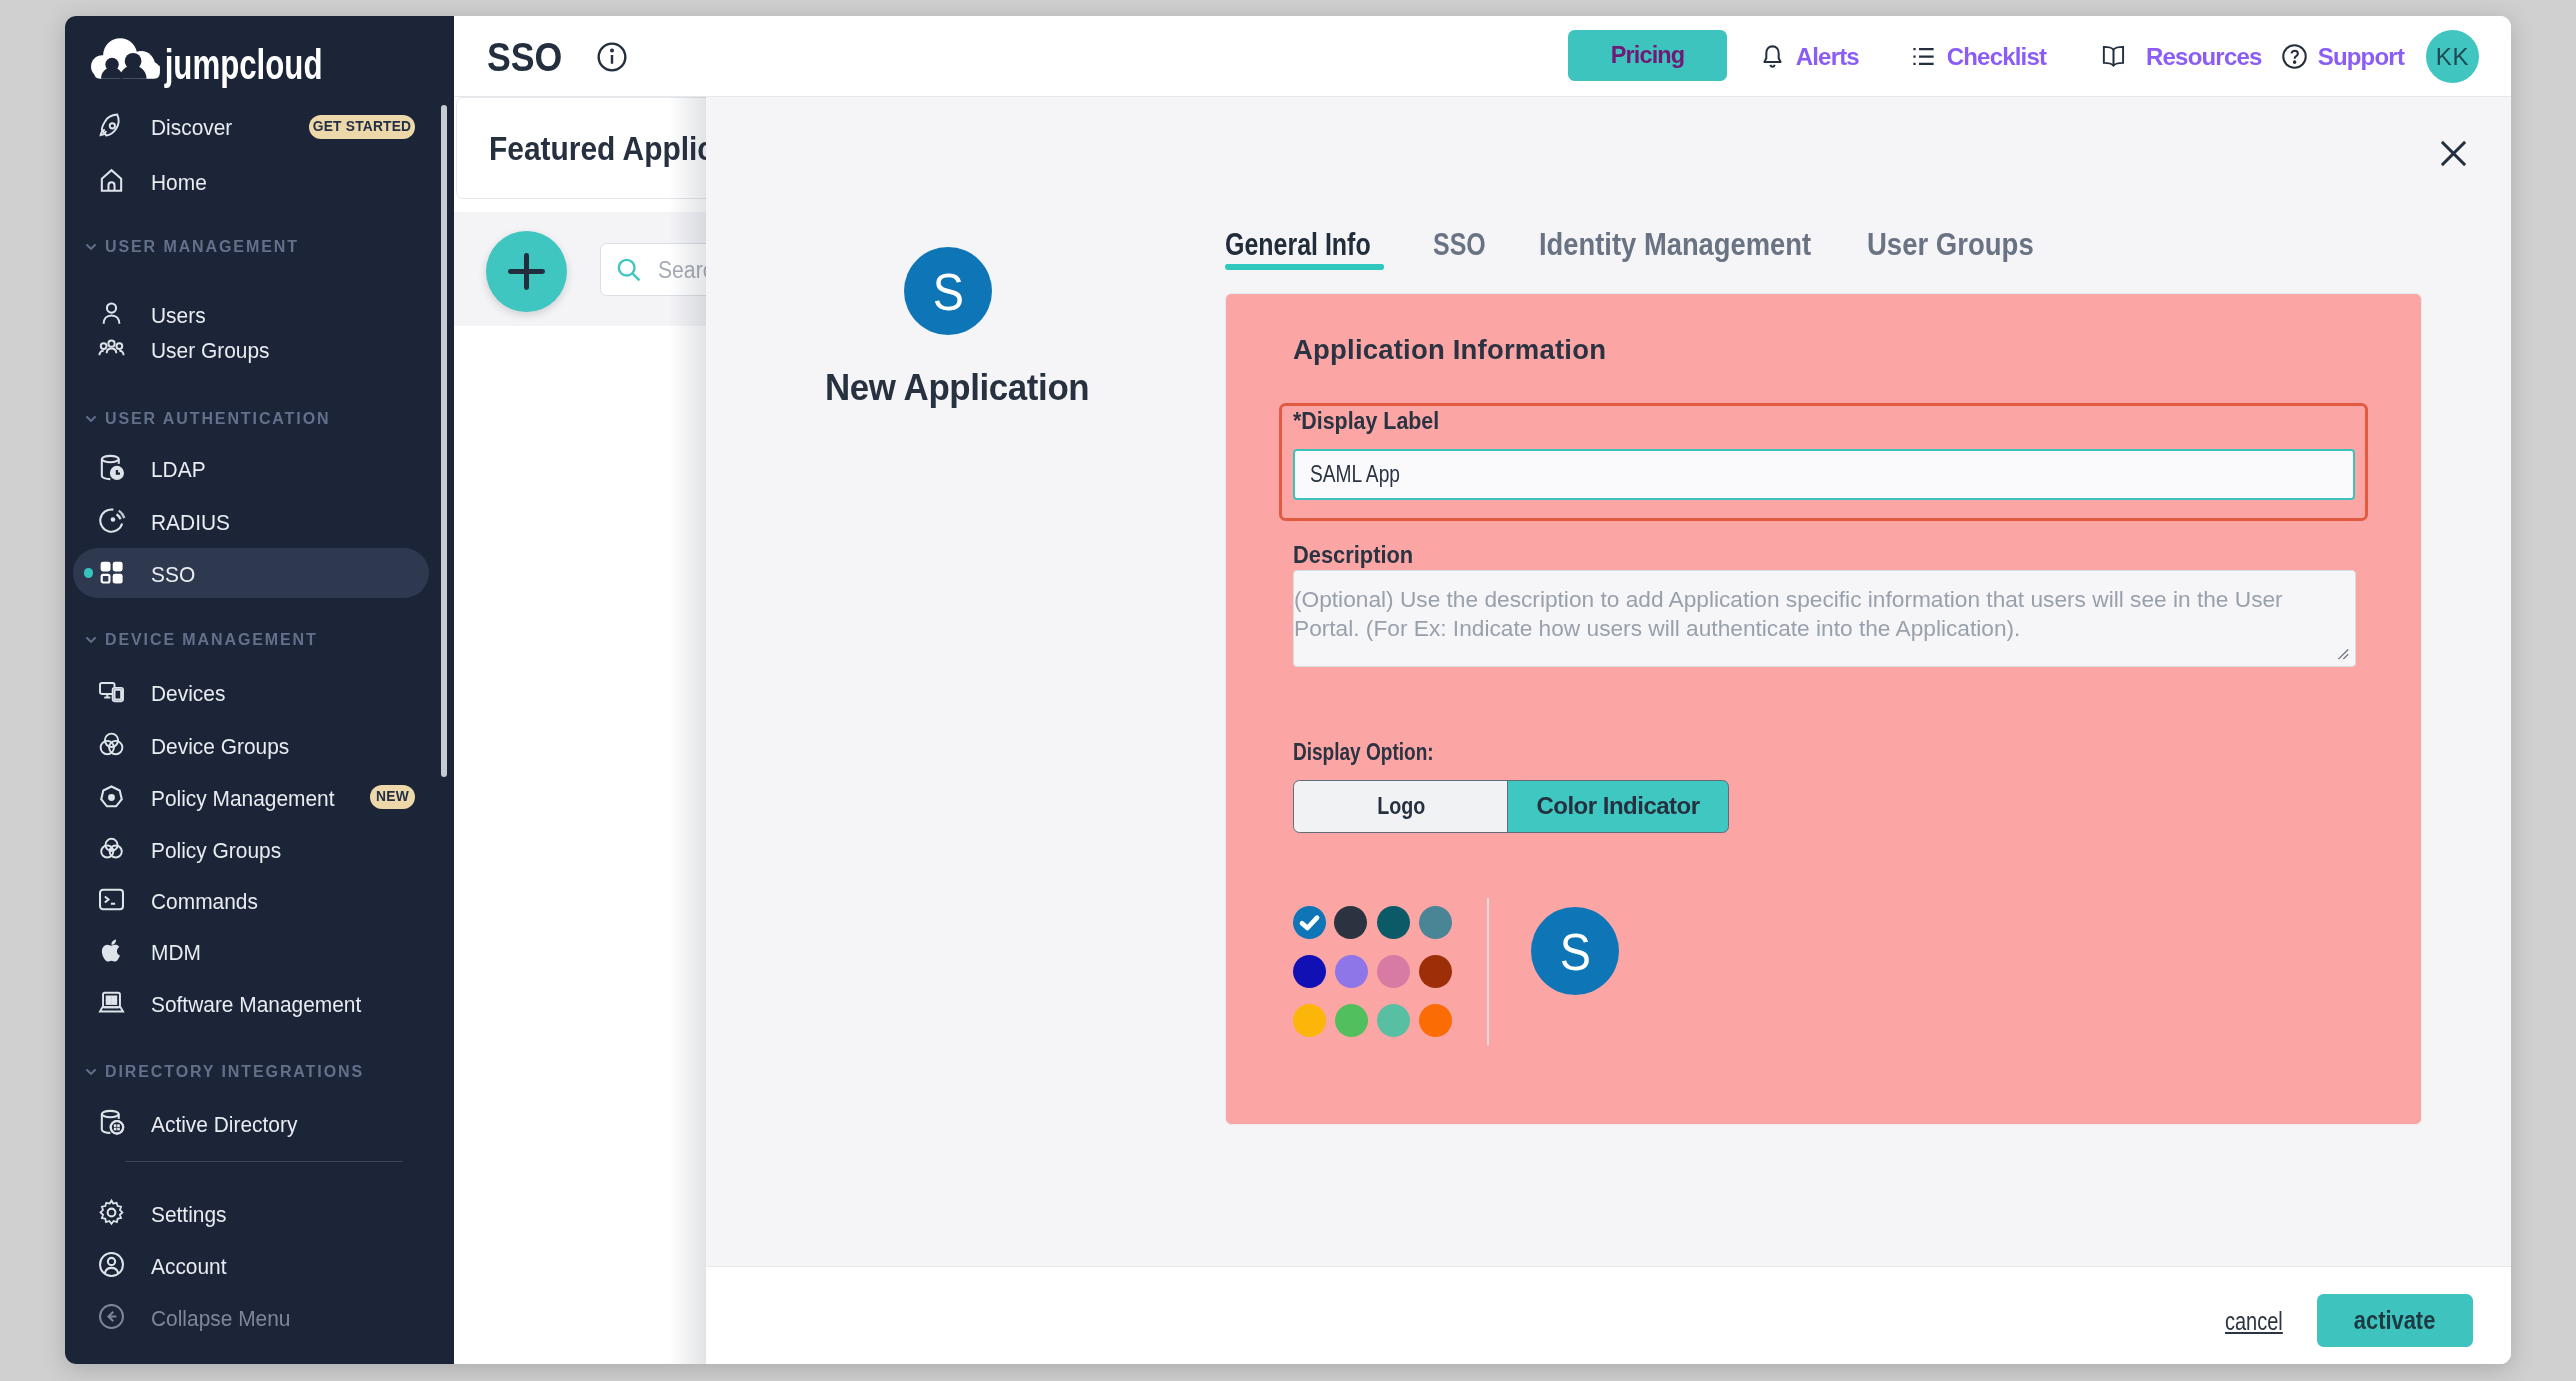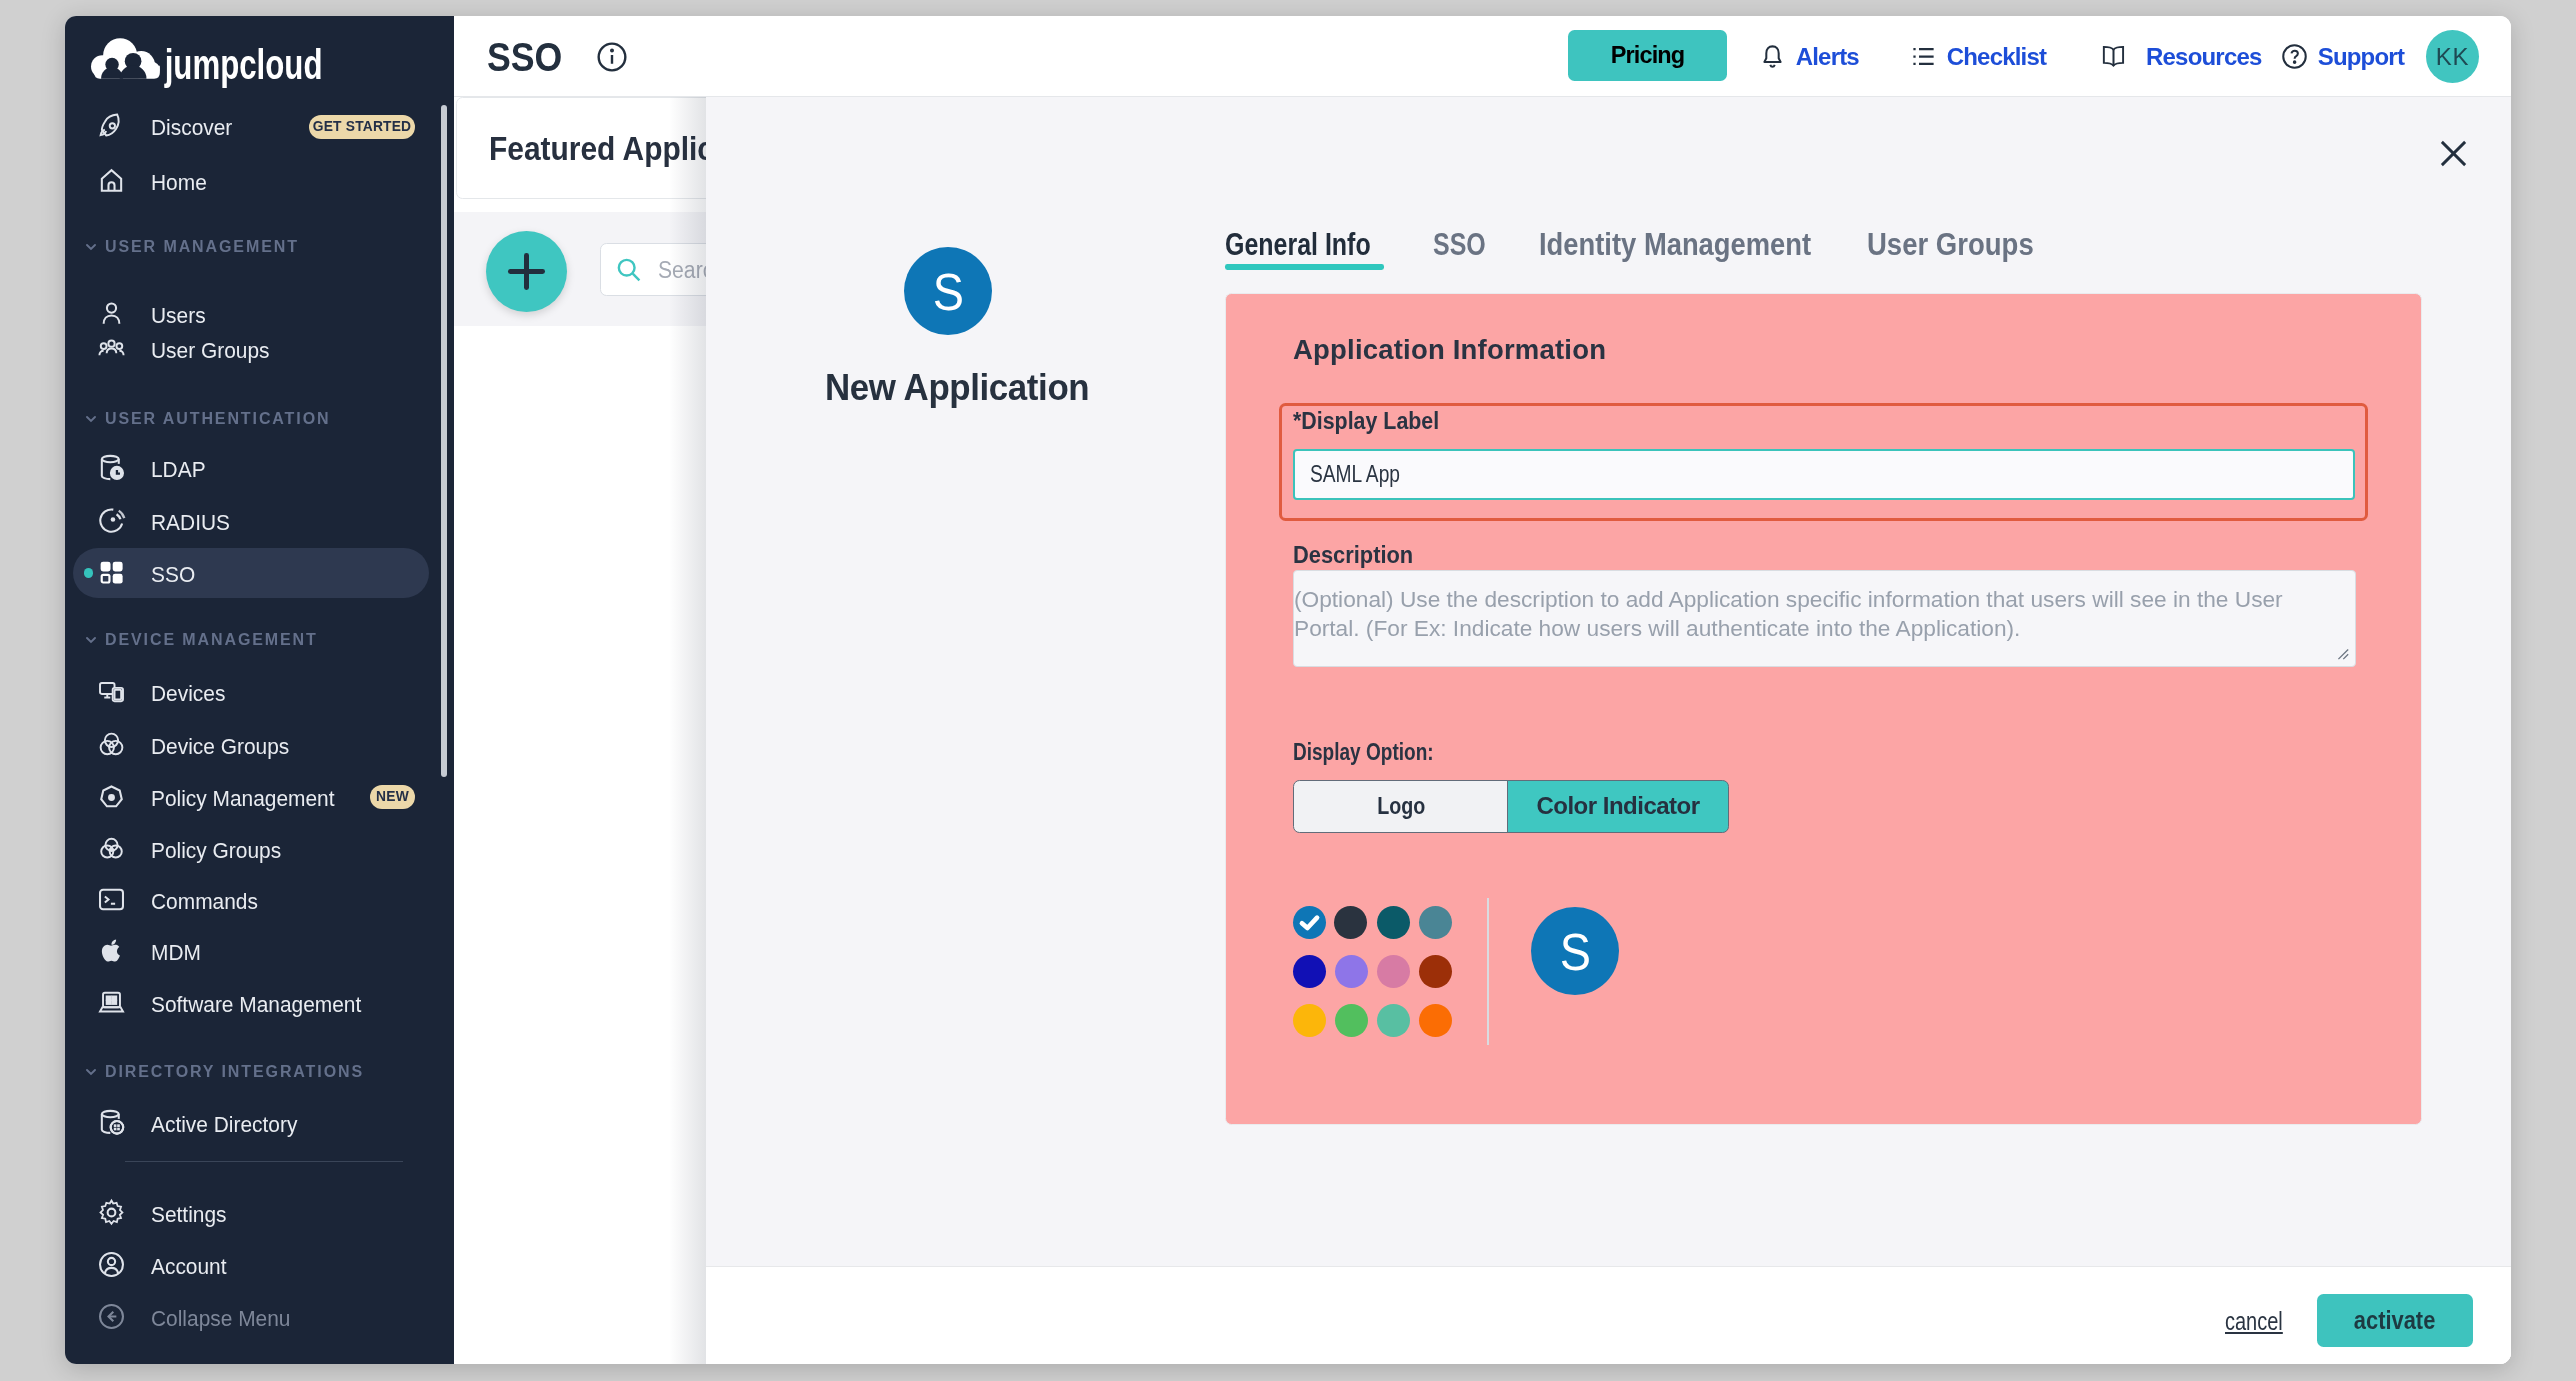--- a/index.html
+++ b/index.html
@@ -16,22 +16,22 @@
   .sb-head .txt { position:absolute; left:40px; top:50%; transform:translateY(-50%); font-size:16px; font-weight:bold; color:#64708B; letter-spacing:1.9px; white-space:nowrap; }
   .badge { position:absolute; background:#ECD8A9; color:#232F47; font-weight:bold; font-size:13.8px; letter-spacing:0.2px; border-radius:12px; height:24px; line-height:24px; text-align:center; white-space:nowrap; }
   .pill { position:absolute; left:8px; top:532px; width:356px; height:50px; background:#2E3950; border-radius:25px; }
   .dot { position:absolute; left:18.6px; top:552px; width:9.7px; height:9.7px; border-radius:50%; background:#35C3BC; }
   .sb-div { position:absolute; left:60px; top:1145px; width:278px; height:0.8px; background:#3A4558; }
   .sb-scroll { position:absolute; left:376px; top:89px; width:5.7px; height:672px; border-radius:3.2px; background:#C6CBD3; }
   
   .header { position:absolute; left:389px; top:0; width:2057px; height:81px; background:#fff; border-bottom:0.8px solid #E5E7EA; }
   .h-title { position:absolute; left:33px; top:21px; font-size:41px; line-height:1; font-weight:bold; color:#232F3E; transform:scaleX(.87); transform-origin:left top; }
   .h-info { position:absolute; left:142px; top:25px; width:32px; height:32px; }
-  .nav-btn { position:absolute; top:13.8px; height:51px; background:#3EC4BF; border-radius:6.5px; color:#000000; font-size:23.5px; font-weight:bold; text-align:center; line-height:51px; letter-spacing:-0.9px; }
-  .nav-item { position:absolute; top:0; height:81px; display:flex; align-items:center; gap:9.7px; color:#1d4ed8; font-size:24px; font-weight:bold; letter-spacing:-0.8px; }
+  .nav-btn { position:absolute; top:13.8px; height:51px; background:#3EC4BF; border-radius:6.5px; color:#701a75; font-size:23.5px; font-weight:bold; text-align:center; line-height:51px; letter-spacing:-0.9px; }
+  .nav-item { position:absolute; top:0; height:81px; display:flex; align-items:center; gap:9.7px; color:#8b5cf6; font-size:24px; font-weight:bold; letter-spacing:-0.8px; }
   .nav-item svg { width:27px; height:27px; }
   .avatar { position:absolute; left:1972px; top:13.8px; width:53px; height:53px; line-height:53px; border-radius:50%; background:#41C5C0; color:#1E4A53; font-size:24px; font-weight:500; text-align:center; line-height:53px; letter-spacing:0.8px; }
   
   .page { position:absolute; left:389px; top:81px; width:2057px; height:1267px; background:#fff; }
   .feat { position:absolute; left:1.6px; top:0px; width:1133px; height:102px; background:#fff; border:0.8px solid #E4E7EA; border-radius:6.5px; }
   .feat .txt { position:absolute; left:32px; top:50%; transform:translateY(-50%) scaleX(.88); transform-origin:left center; font-size:34px; font-weight:bold; color:#27303F; white-space:nowrap; }
   .grayband { position:absolute; left:0px; top:115px; width:2057px; height:114px; background:#F4F4F7; }
   .fab { position:absolute; left:32px; top:18.6px; width:81px; height:81px; border-radius:50%; background:#3FC6C1; box-shadow:0 3.2px 8px rgba(0,0,0,0.15); }
   .fab:before { content:""; position:absolute; left:50%; top:50%; width:37px; height:4.9px; margin:-2.4px 0 0 -18.6px; background:#222E3D; border-radius:2.4px; }
   .fab:after { content:""; position:absolute; left:50%; top:50%; width:4.9px; height:37px; margin:-18.6px 0 0 -2.4px; background:#222E3D; border-radius:2.4px; }

